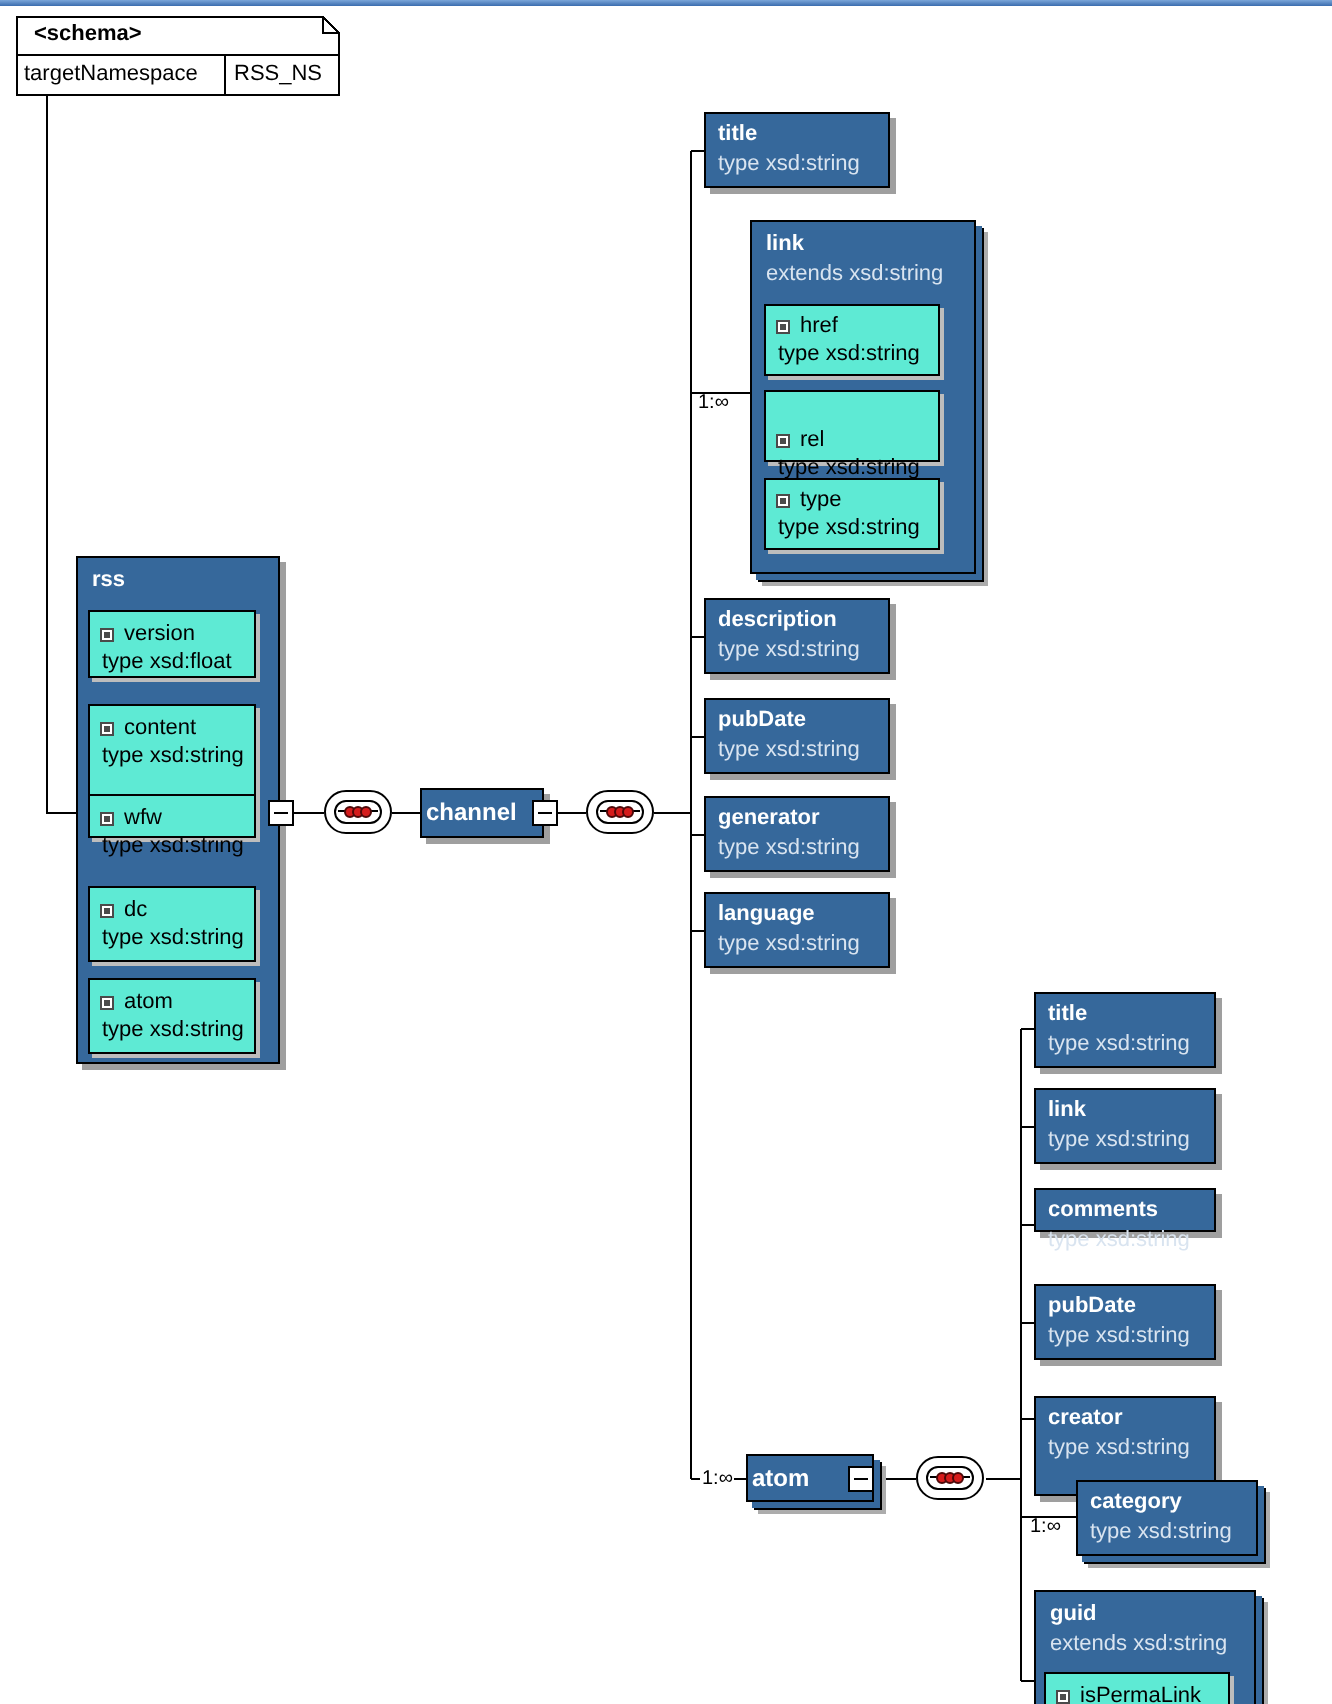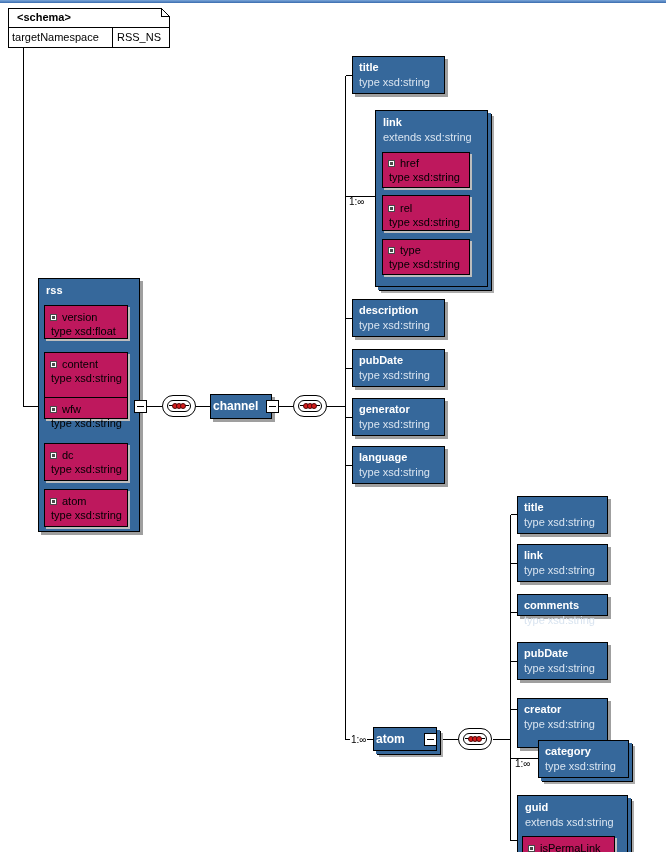--- a/index.html
+++ b/index.html
@@ -14,21 +14,21 @@
 
   
   .elem{position:absolute;background:#36689B;border:1px solid #000;
     box-shadow:3px 3px 0 #9f9f9f;padding:3px 6px;}
   .elem.stacked{box-shadow:3px 3px 0 #36689B,4px 4px 0 #000,6px 6px 0 #acacac;}
   .elem-name{font-size:11px;font-weight:bold;color:#fff;line-height:15px;white-space:nowrap;}
   .elem-type{font-size:11px;color:#d9e4f0;line-height:15px;white-space:nowrap;}
   .elem.single{display:flex;align-items:center;padding:0 0 0 2px;}
 
   
-  .attr{position:absolute;background:#be185d;border:1px solid #000;
+  .attr{position:absolute;background:#5eead4;border:1px solid #000;
     box-shadow:2px 2px 0 #bdbdbd;padding:4px 5px;}
   .attr-row{display:flex;align-items:center;gap:5px;font-size:11px;color:#000;line-height:14px;white-space:nowrap;}
   .attr-type{font-size:11px;color:#000;line-height:14px;margin-left:1px;white-space:nowrap;}
   .attr-icon{width:7px;height:7px;border:1px solid #4a4a4a;display:inline-block;position:relative;flex:0 0 auto;background:#fff;}
   .attr-icon::after{content:"";position:absolute;left:1px;top:1px;width:3px;height:3px;background:#4a4a4a;}
 
   
   .seq{position:absolute;width:34px;height:22px;background:#fff;border:1px solid #000;
     border-radius:11px;display:flex;align-items:center;justify-content:center;}
   .seq-inner{width:24px;height:12px;border:1px solid #000;border-radius:6px;
@@ -164,21 +164,21 @@
     <div class="elem-name">link</div>
     <div class="elem-type">extends xsd:string</div>
   </div>
   <div class="attr" style="left:382px;top:152px;width:88px;height:36px;padding:3px 5px">
     <div class="attr-row">
         <span class="attr-icon"></span>
         <span>href</span>
       </div>
     <div class="attr-type">type xsd:string</div>
   </div>
-  <div class="attr" style="left:382px;top:195px;width:88px;height:36px;padding:5px 5px">
+  <div class="attr" style="left:382px;top:195px;width:88px;height:36px;padding:17px 5px">
     <div class="attr-row">
         <span class="attr-icon"></span>
         <span>rel</span>
       </div>
     <div class="attr-type">type xsd:string</div>
   </div>
   <div class="attr" style="left:382px;top:239px;width:88px;height:36px;padding:3px 5px">
     <div class="attr-row">
         <span class="attr-icon"></span>
         <span>type</span>

